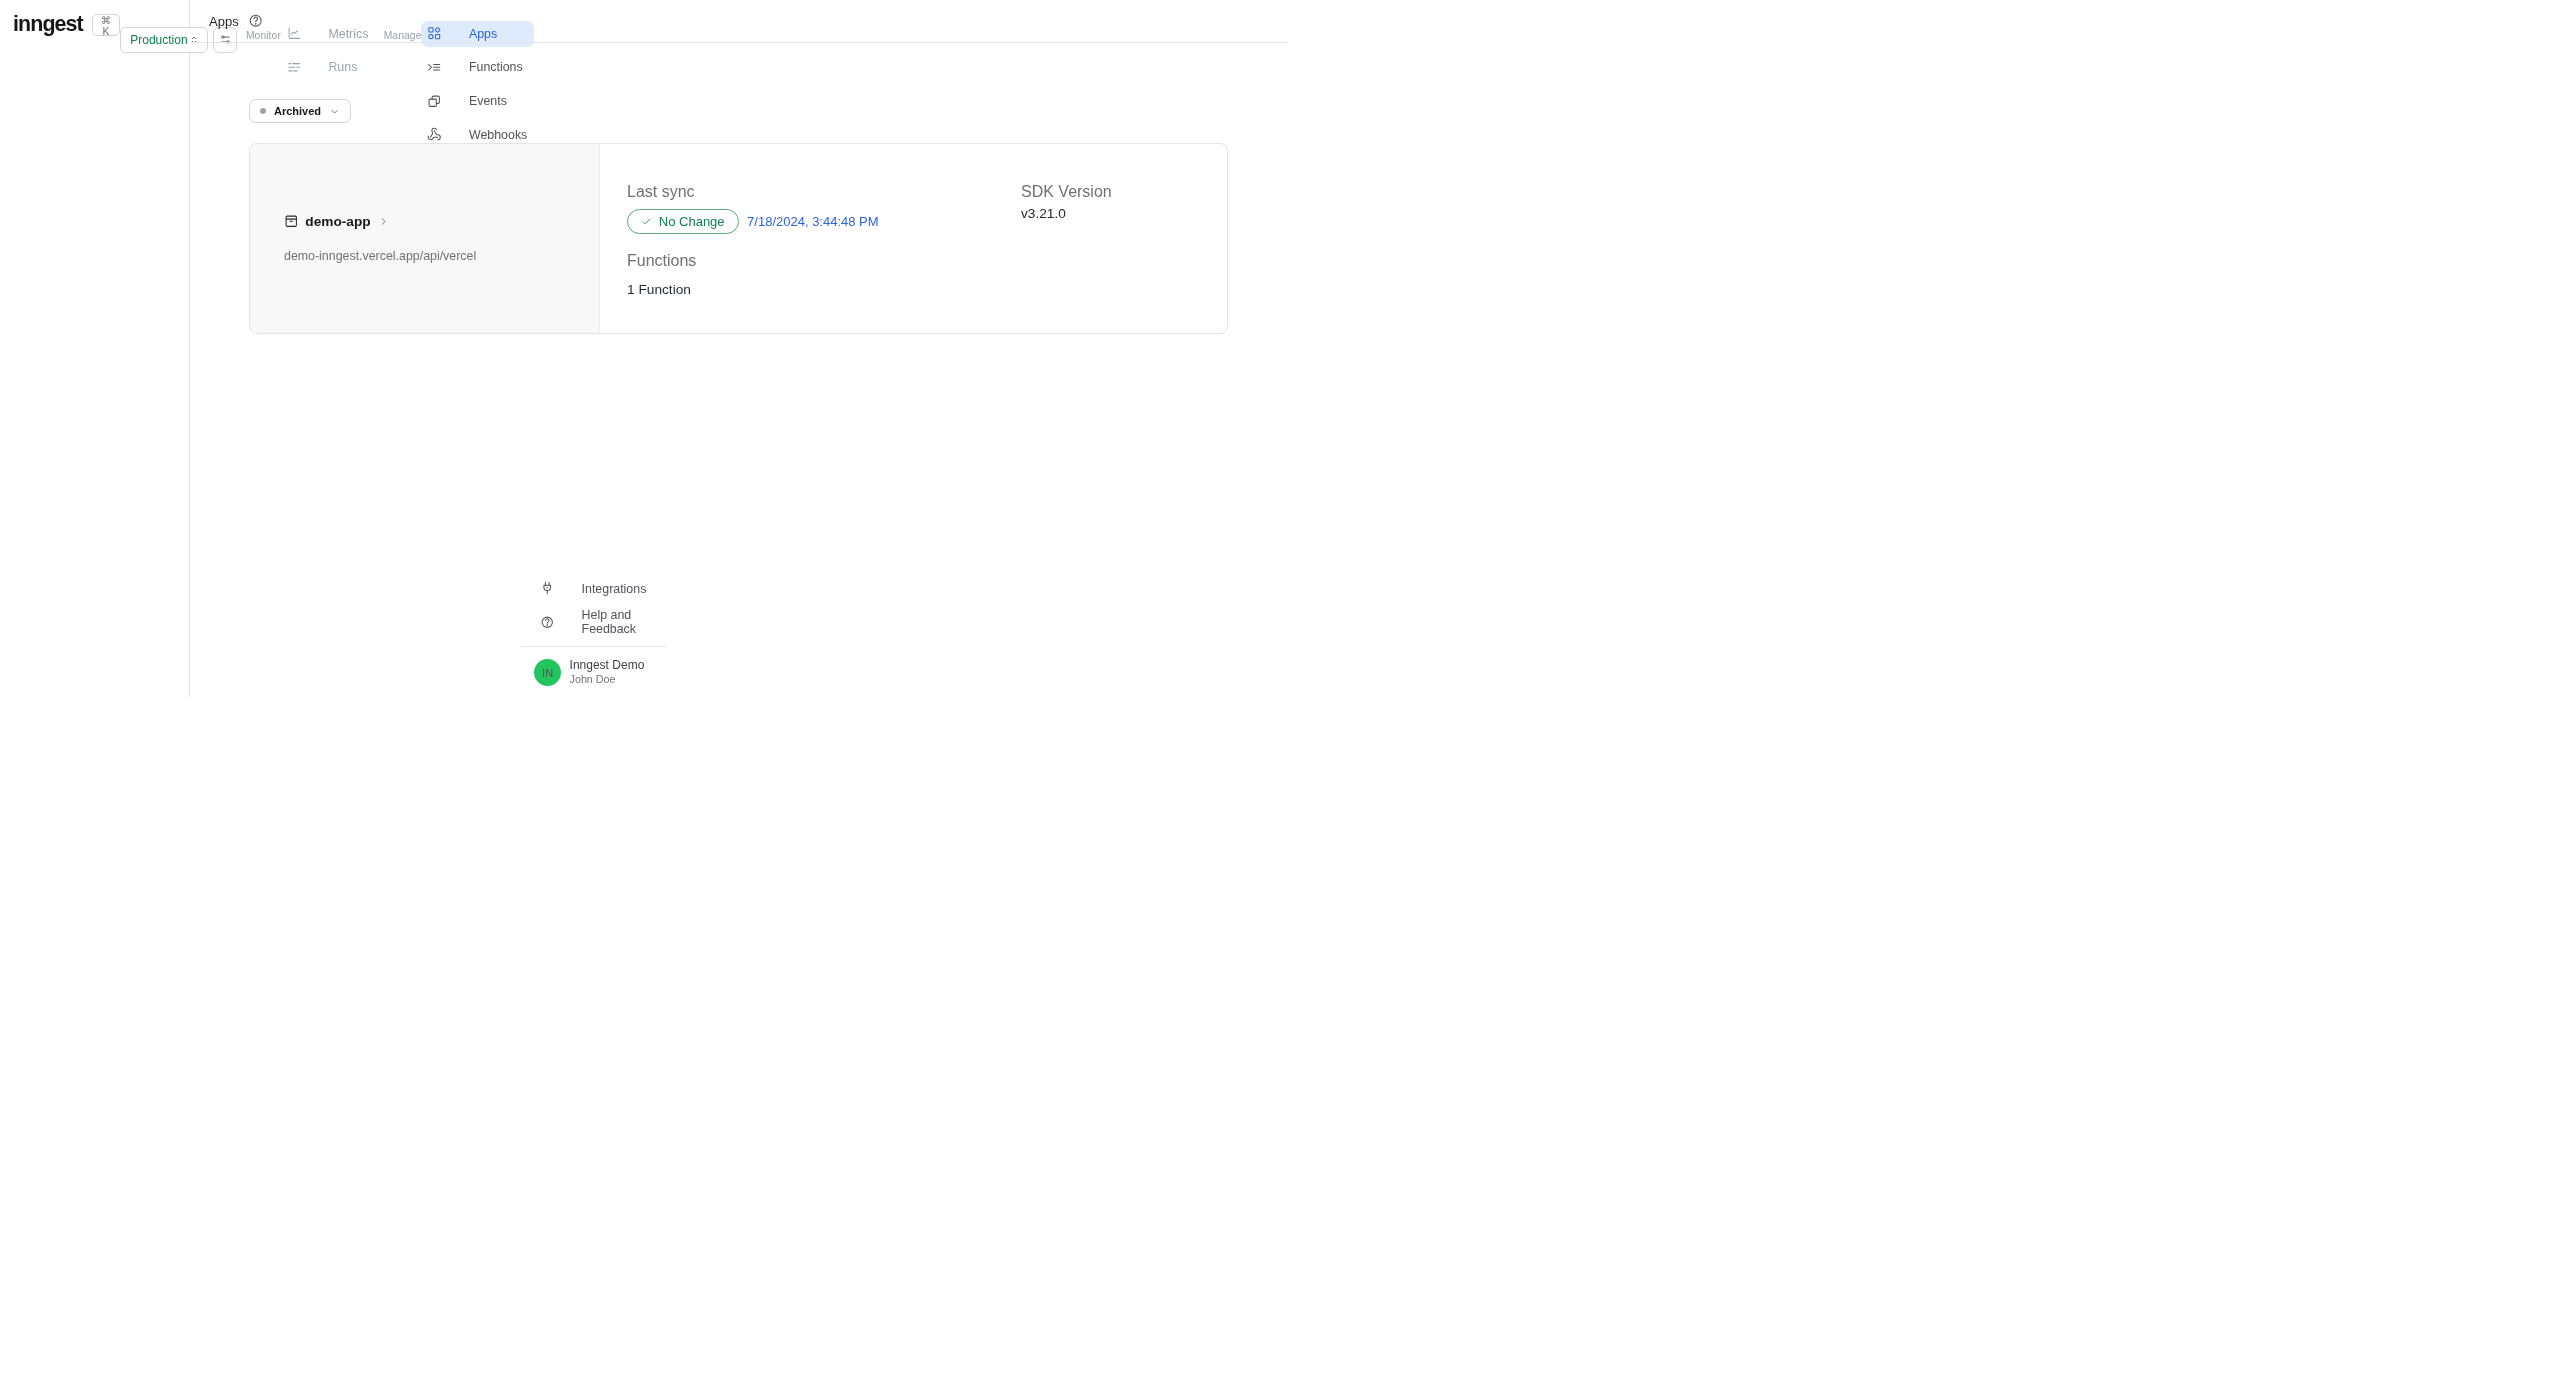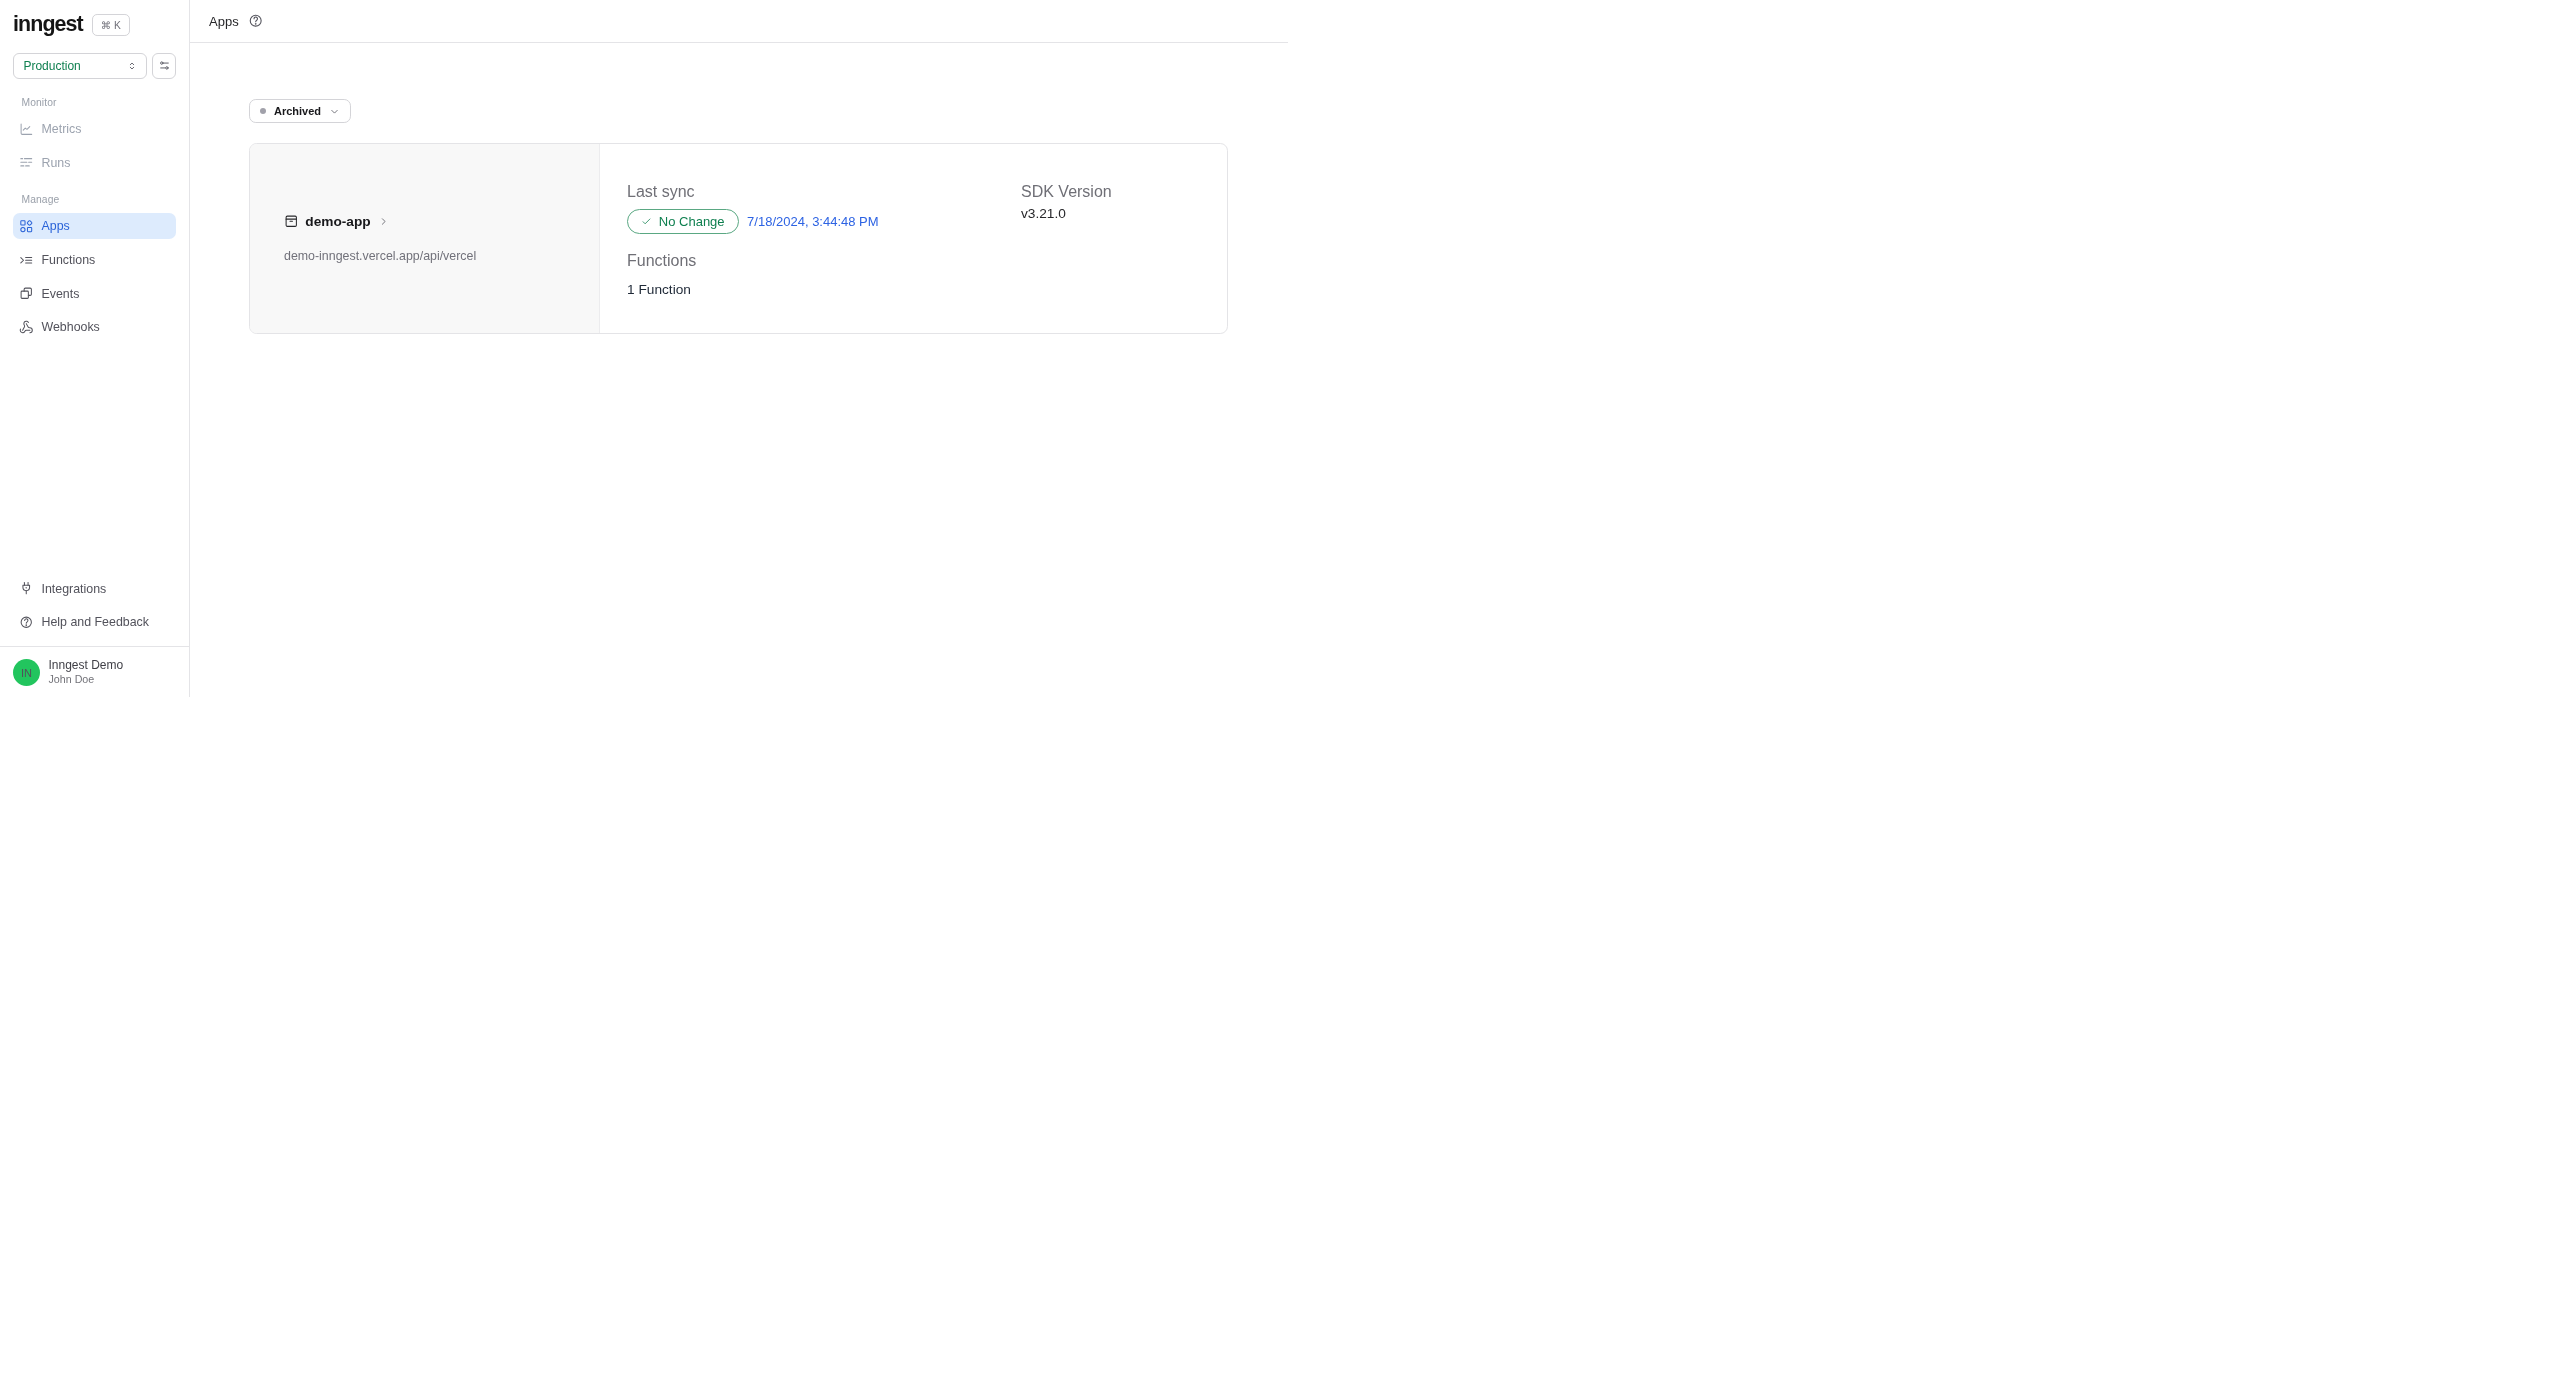--- a/index.html
+++ b/index.html
@@ -22,21 +22,21 @@
     font-family:"Liberation Sans","DejaVu Sans",sans-serif;
     color:var(--text-dark);display:flex;
   }
   svg{display:block}
   .icon{fill:none;stroke:currentColor;stroke-width:1.7;stroke-linecap:round;stroke-linejoin:round}
 
   
   .sidebar{
     width:190px;flex:0 0 190px;height:100%;
     border-right:0.9px solid var(--border);
-    display:flex;flex-direction:column;
+    display:flex;flex-direction:row;
     padding:12px 13px 10.3px 13px;
   }
   .logo-row{display:flex;align-items:center;gap:9.4px;height:26px}
   .logo{font-size:21.4px;font-weight:800;letter-spacing:-0.9px;color:#151515;line-height:1}
   .kbd-badge{
     display:inline-flex;align-items:center;justify-content:center;gap:2.6px;
     height:21.4px;padding:0 7.7px;border:0.9px solid #d4d4d8;border-radius:5.1px;
     color:#71717a;font-size:10.3px;background:#fff;cursor:pointer;
   }
   .env-row{display:flex;gap:5.1px;margin-top:14.5px}
@@ -48,21 +48,21 @@
   .env-select .env-label{color:var(--accent-green);font-size:12px;font-weight:500}
   .env-settings{
     width:24px;height:26px;border:0.9px solid #d4d4d8;border-radius:6px;background:#fff;
     display:flex;align-items:center;justify-content:center;color:#52525b;cursor:pointer;
   }
   .nav-section-label{
     margin:18px 0 0 8.5px;font-size:10.3px;color:#9aa0aa;letter-spacing:0.1px;
   }
   .nav-list{margin-top:8.5px}
   .nav-item{
-    height:26px;border-radius:6.8px;display:flex;align-items:center;gap:8px;
+    height:26px;border-radius:6.8px;display:flex;align-items:center;gap:27px;
     padding:0 6.8px 0 6px;margin-bottom:7.7px;cursor:pointer;
     color:var(--nav-gray);font-size:12.4px;
   }
   .nav-item:last-child{margin-bottom:0}
   .nav-item.muted{color:var(--muted)}
   .nav-item.active{background:var(--active-bg);color:var(--active-blue);font-weight:500}
   .nav-icon{width:14.5px;height:14.5px;flex:0 0 14.5px}
   .sidebar-footer{margin-top:auto}
   .sidebar-divider{border-top:0.9px solid var(--border);margin:11px -13px 0 -13px}
   .user-row{display:flex;align-items:center;gap:8.5px;padding-top:11px}

